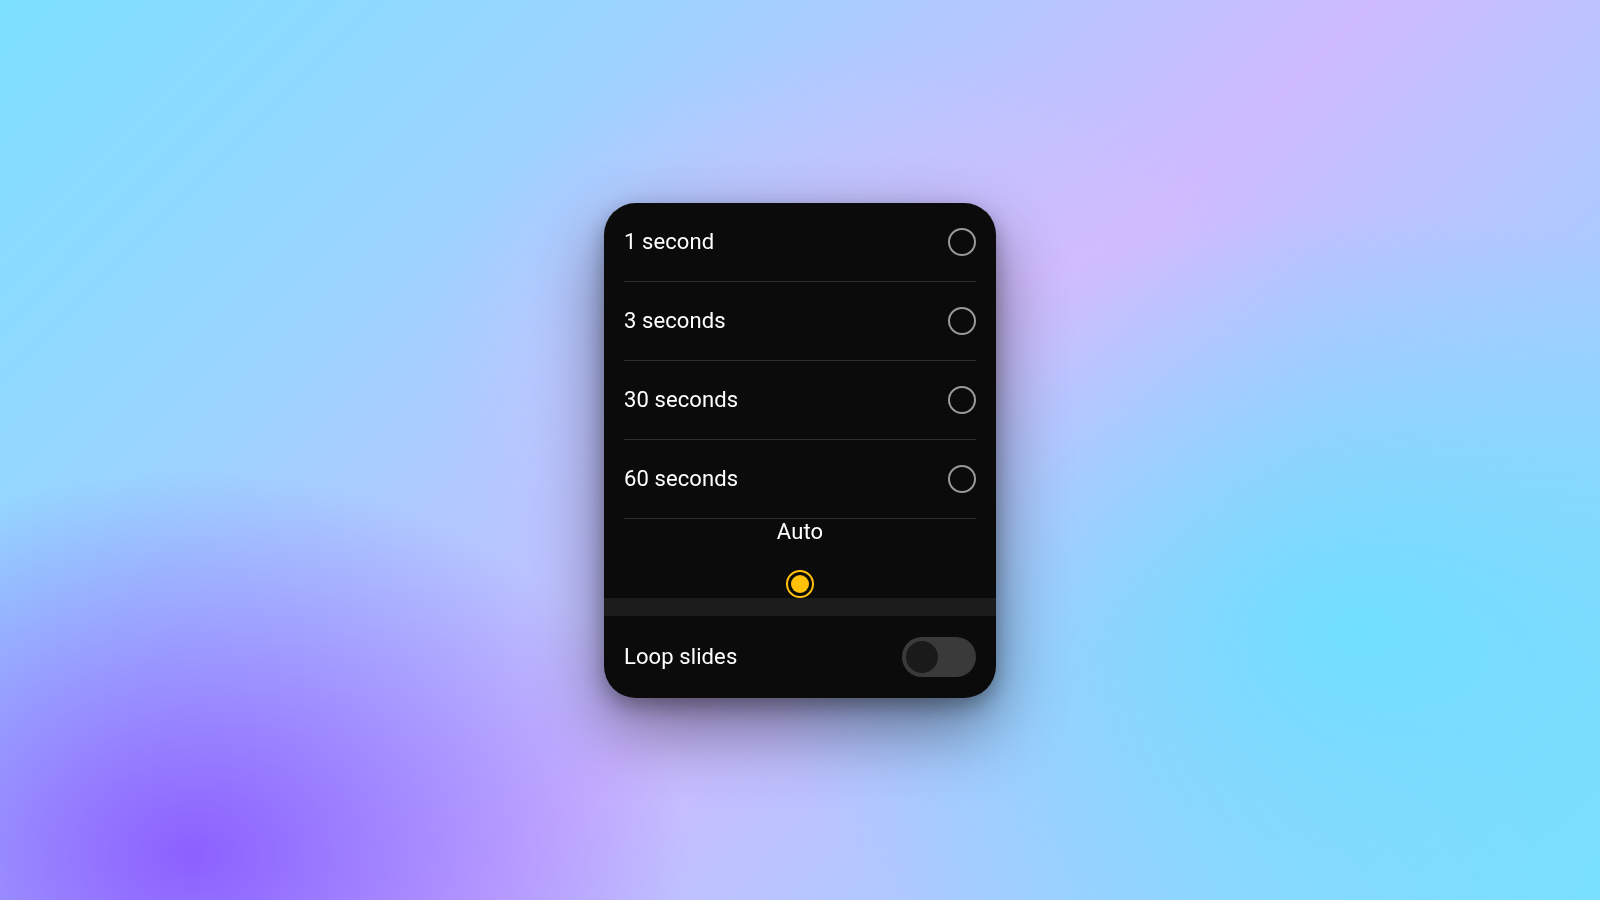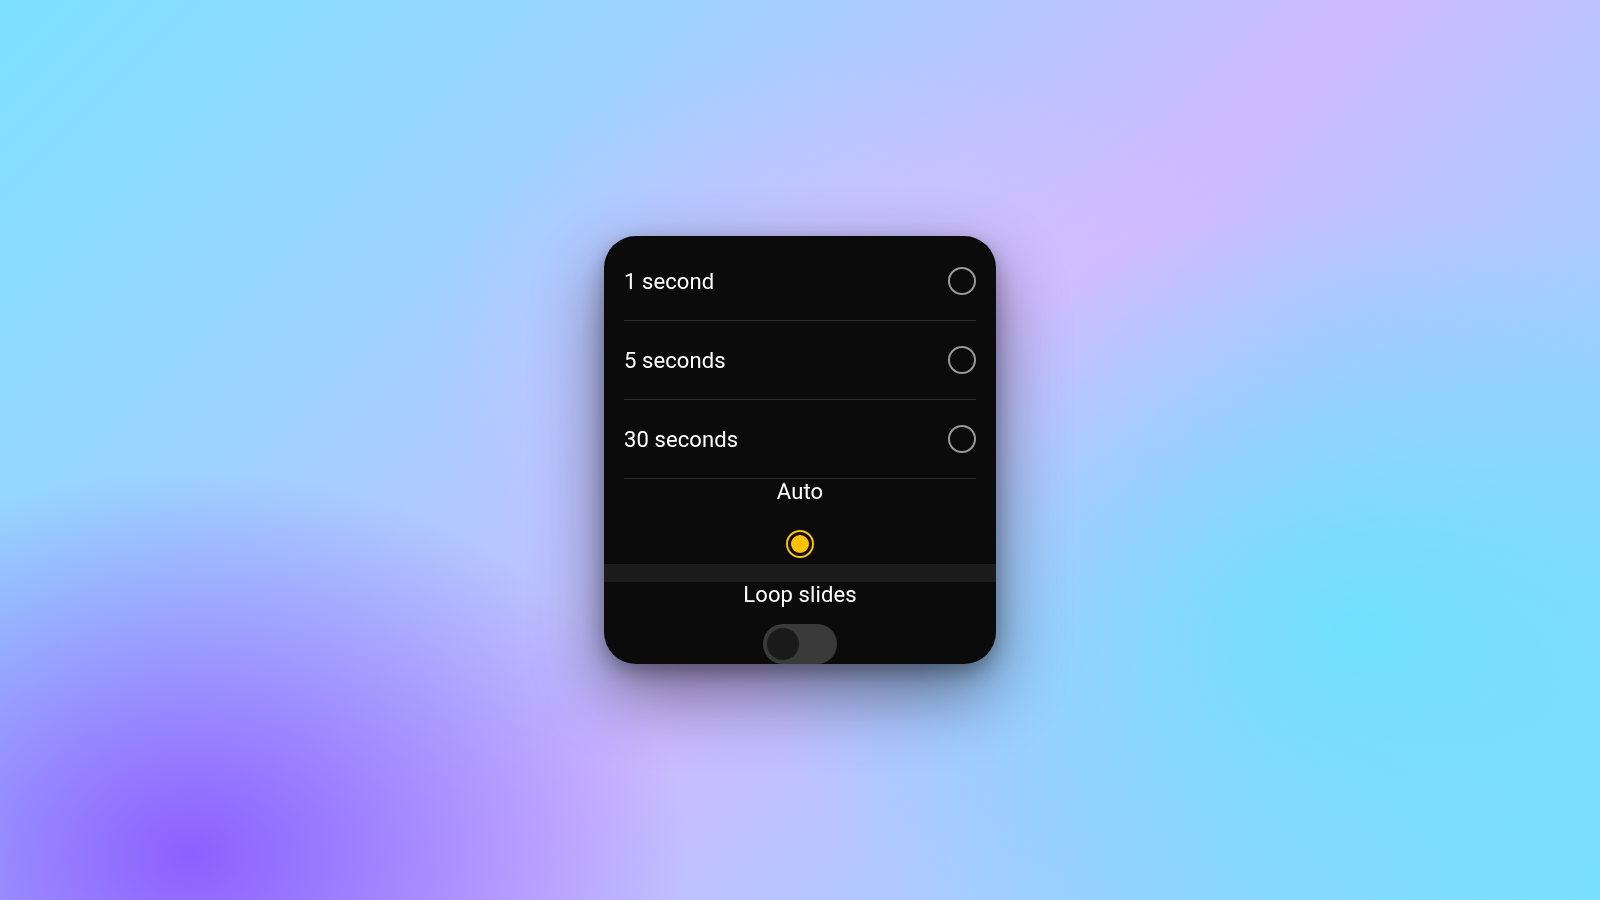--- a/index.html
+++ b/index.html
@@ -13,21 +13,21 @@
       radial-gradient(700px 500px at 55% 40%, rgba(220,190,255,0.7) 0%, rgba(220,190,255,0) 65%),
       linear-gradient(135deg, #7de0ff 0%, #9ad4ff 25%, #cdbaff 55%, #7de0ff 100%);
   }
   .panel {
     width: 392px;
     background: #0b0b0b;
     border-radius: 32px;
     box-shadow: 0 30px 70px rgba(0,0,0,0.45), 0 8px 20px rgba(0,0,0,0.3);
     overflow: hidden;
   }
-  .list { padding: 6px 20px; }
+  .list { padding: 0 20px; }
   .row {
     display: flex; align-items: center; justify-content: space-between;
     height: 79px;
     border-bottom: 1px solid #2f2f2f;
     cursor: pointer;
   }
   .row:last-child { border-bottom: none; flex-direction: column; }
   .row-label { color: #ffffff; font-size: 22px; font-weight: 400; letter-spacing: 0.1px; }
   .radio {
     width: 28px; height: 28px; border-radius: 50%;
@@ -39,21 +39,20 @@
   .radio-dot {
     width: 18px; height: 18px; border-radius: 50%;
     background: #ffc107; display: none;
   }
   .radio.selected .radio-dot { display: block; }
   .section-gap { height: 18px; background: #1c1c1c; }
   .footer { padding: 0 20px; }
   .footer-row {
     display: flex; align-items: center; justify-content: space-between;
     height: 82px;
-    flex-direction: column;
   }
   .toggle {
     width: 74px; height: 40px; border-radius: 20px;
     background: #3a3a3a; position: relative; cursor: pointer;
     flex-shrink: 0;
   }
   .toggle-knob {
     position: absolute; top: 4px; left: 4px;
     width: 32px; height: 32px; border-radius: 50%;
     background: #1a1a1a;
@@ -66,32 +65,36 @@
 <div class="panel">
 
   <div class="list">
 
     <div class="row">
       <span class="row-label">1 second</span>
       <span class="radio"></span>
     </div>
 
 
-
     <div class="row">
-      <span class="row-label">5 seconds</span>
+      <span class="row-label">3 seconds</span>
       <span class="radio"></span>
     </div>
+
 
 
     <div class="row">
       <span class="row-label">30 seconds</span>
       <span class="radio"></span>
     </div>
 
+    <div class="row">
+      <span class="row-label">60 seconds</span>
+      <span class="radio"></span>
+    </div>
 
     <div class="row">
       <span class="row-label">Auto</span>
       <span class="radio selected">
           <span class="radio-dot"></span>
         </span>
     </div>
 
   </div>
 

